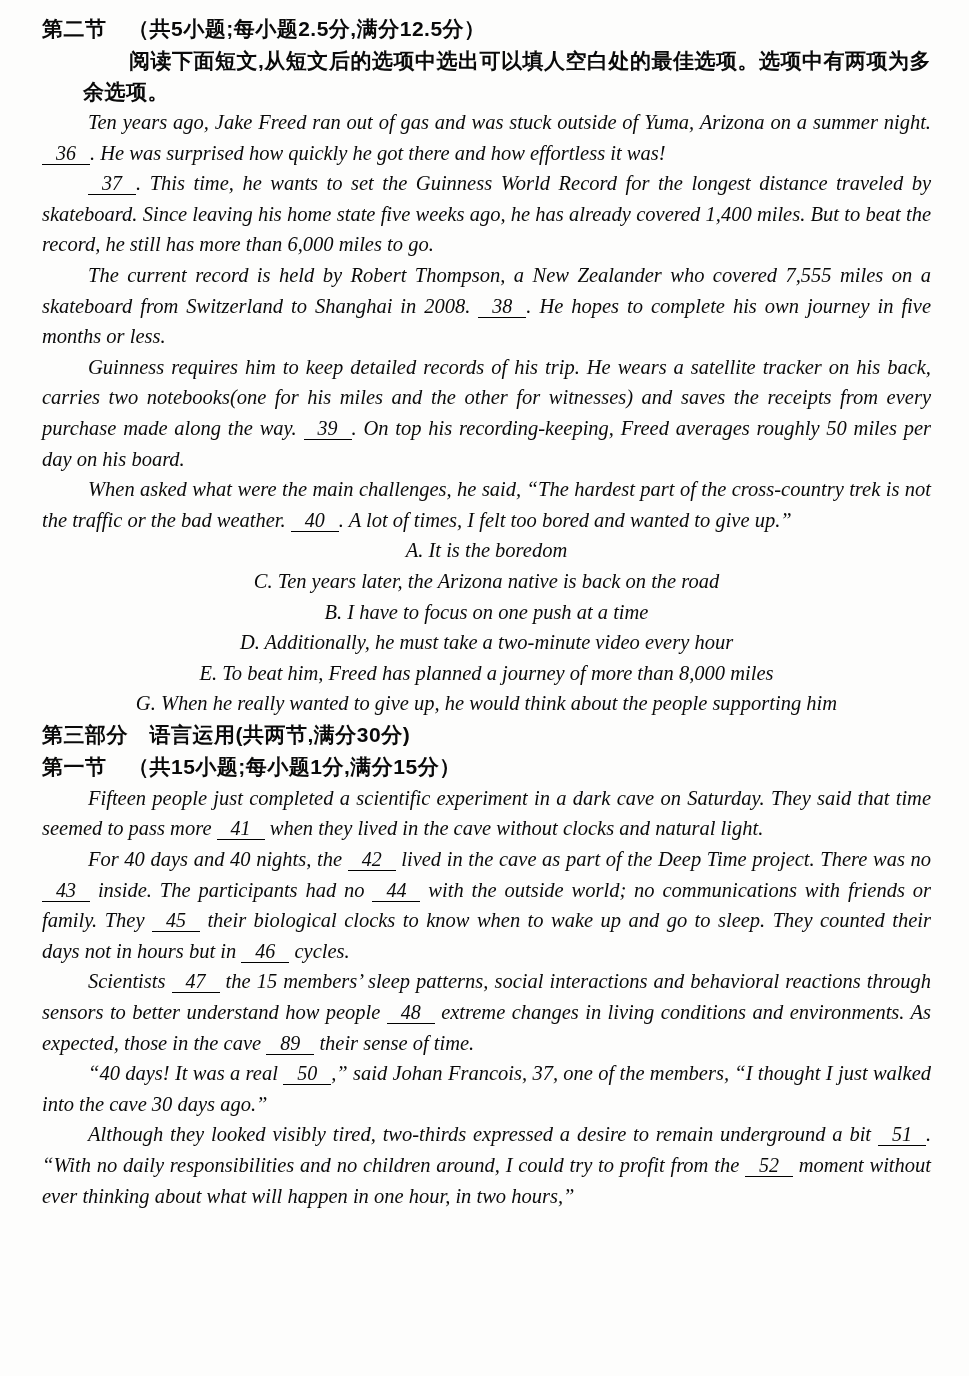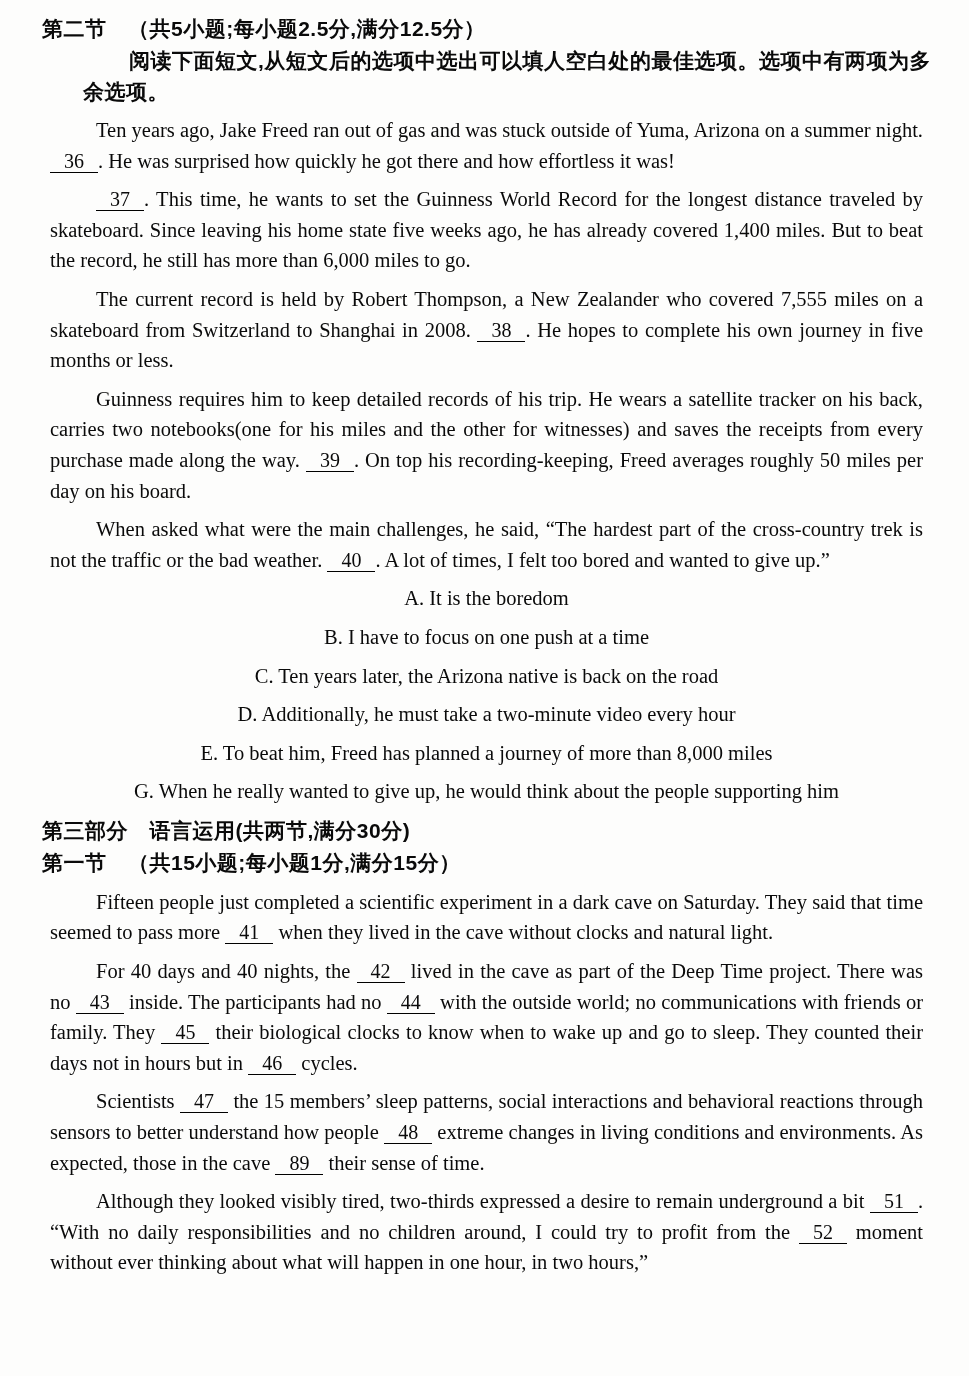--- a/index.html
+++ b/index.html
@@ -29,25 +29,26 @@
     font-family: "Liberation Sans", "DejaVu Sans", sans-serif;
     font-weight: 700;
     font-size: 21px;
     line-height: 31px;
     text-align: justify;
     text-indent: 46px;
     letter-spacing: 0.5px;
     margin-left: 41px;
   }
   .para {
-    margin: 8px;
+    margin: 0;
     font-size: 20.5px;
     line-height: 30.6px;
     text-align: justify;
     text-indent: 46px;
+    font-style: italic;
   }
   .option {
     text-indent: 0;
     text-align: center;
   }
   .blank {
     display: inline;
     border-bottom: 1.6px solid #000;
     padding: 0 14px;
     font-size: 20px;
@@ -84,29 +85,30 @@
 <main class="page">
   <div>
       <div class="cn-heading">第二节　（共5小题;每小题2.5分,满分12.5分）</div>
       <div class="cn-text">阅读下面短文,从短文后的选项中选出可以填人空白处的最佳选项。选项中有两项为多余选项。</div>
       <p class="para">Ten years ago, Jake Freed ran out of gas and was stuck outside of Yuma, Arizona on a summer night. <span class="blank">36</span>. He was surprised how quickly he got there and how effortless it was!</p>
       <p class="para"><span class="blank">37</span>. This time, he wants to set the Guinness World Record for the longest distance traveled by skateboard. Since leaving his home state five weeks ago, he has already covered 1,400 miles. But to beat the record, he still has more than 6,000 miles to go.</p>
       <p class="para">The current record is held by Robert Thompson, a New Zealander who covered 7,555 miles on a skateboard from Switzerland to Shanghai in 2008. <span class="blank">38</span>. He hopes to complete his own journey in five months or less.</p>
       <p class="para">Guinness requires him to keep detailed records of his trip. He wears a satellite tracker on his back, carries two notebooks(one for his miles and the other for witnesses) and saves the receipts from every purchase made along the way. <span class="blank">39</span>. On top his recording-keeping, Freed averages roughly 50 miles per day on his board.</p>
       <p class="para">When asked what were the main challenges, he said, “The hardest part of the cross-country trek is not the traffic or the bad weather. <span class="blank">40</span>. A lot of times, I felt too bored and wanted to give up.”</p>
       <p class="para option">A. It is the boredom</p>
+      <p class="para option">C. Ten years later, the Arizona native is back on the road</p>
       <p class="para option">B. I have to focus on one push at a time</p>
-      <p class="para option">C. Ten years later, the Arizona native is back on the road</p>
       <p class="para option">D. Additionally, he must take a two-minute video every hour</p>
       <p class="para option">E. To beat him, Freed has planned a journey of more than 8,000 miles</p>
       <p class="para option">G. When he really wanted to give up, he would think about the people supporting him</p>
       <div class="cn-heading">第三部分　语言运用(共两节,满分30分)</div>
       <div class="cn-heading">第一节　（共15小题;每小题1分,满分15分）</div>
       <p class="para">Fifteen people just completed a scientific experiment in a dark cave on Saturday. They said that time seemed to pass more <span class="blank">41</span> when they lived in the cave without clocks and natural light.</p>
       <p class="para">For 40 days and 40 nights, the <span class="blank">42</span> lived in the cave as part of the Deep Time project. There was no <span class="blank">43</span> inside. The participants had no <span class="blank">44</span> with the outside world; no communications with friends or family. They <span class="blank">45</span> their biological clocks to know when to wake up and go to sleep. They counted their days not in hours but in <span class="blank">46</span> cycles.</p>
       <p class="para">Scientists <span class="blank">47</span> the 15 members’ sleep patterns, social interactions and behavioral reactions through sensors to better understand how people <span class="blank">48</span> extreme changes in living conditions and environments. As expected, those in the cave <span class="blank">89</span> their sense of time.</p>
+      <p class="para">“40 days! It was a real <span class="blank">50</span>,” said Johan Francois, 37, one of the members, “I thought I just walked into the cave 30 days ago.”</p>
       <p class="para">Although they looked visibly tired, two-thirds expressed a desire to remain underground a bit <span class="blank">51</span>. “With no daily responsibilities and no children around, I could try to profit from the <span class="blank">52</span> moment without ever thinking about what will happen in one hour, in two hours,”</p>
     </div>
   <div class="footer">
     <div class="footer-title">【高三9月质量检测卷·英语　第6页(共8页)】</div>
     <div class="footer-code">26—X—004C</div>
   </div>
 </main>
 
 </body></html>

